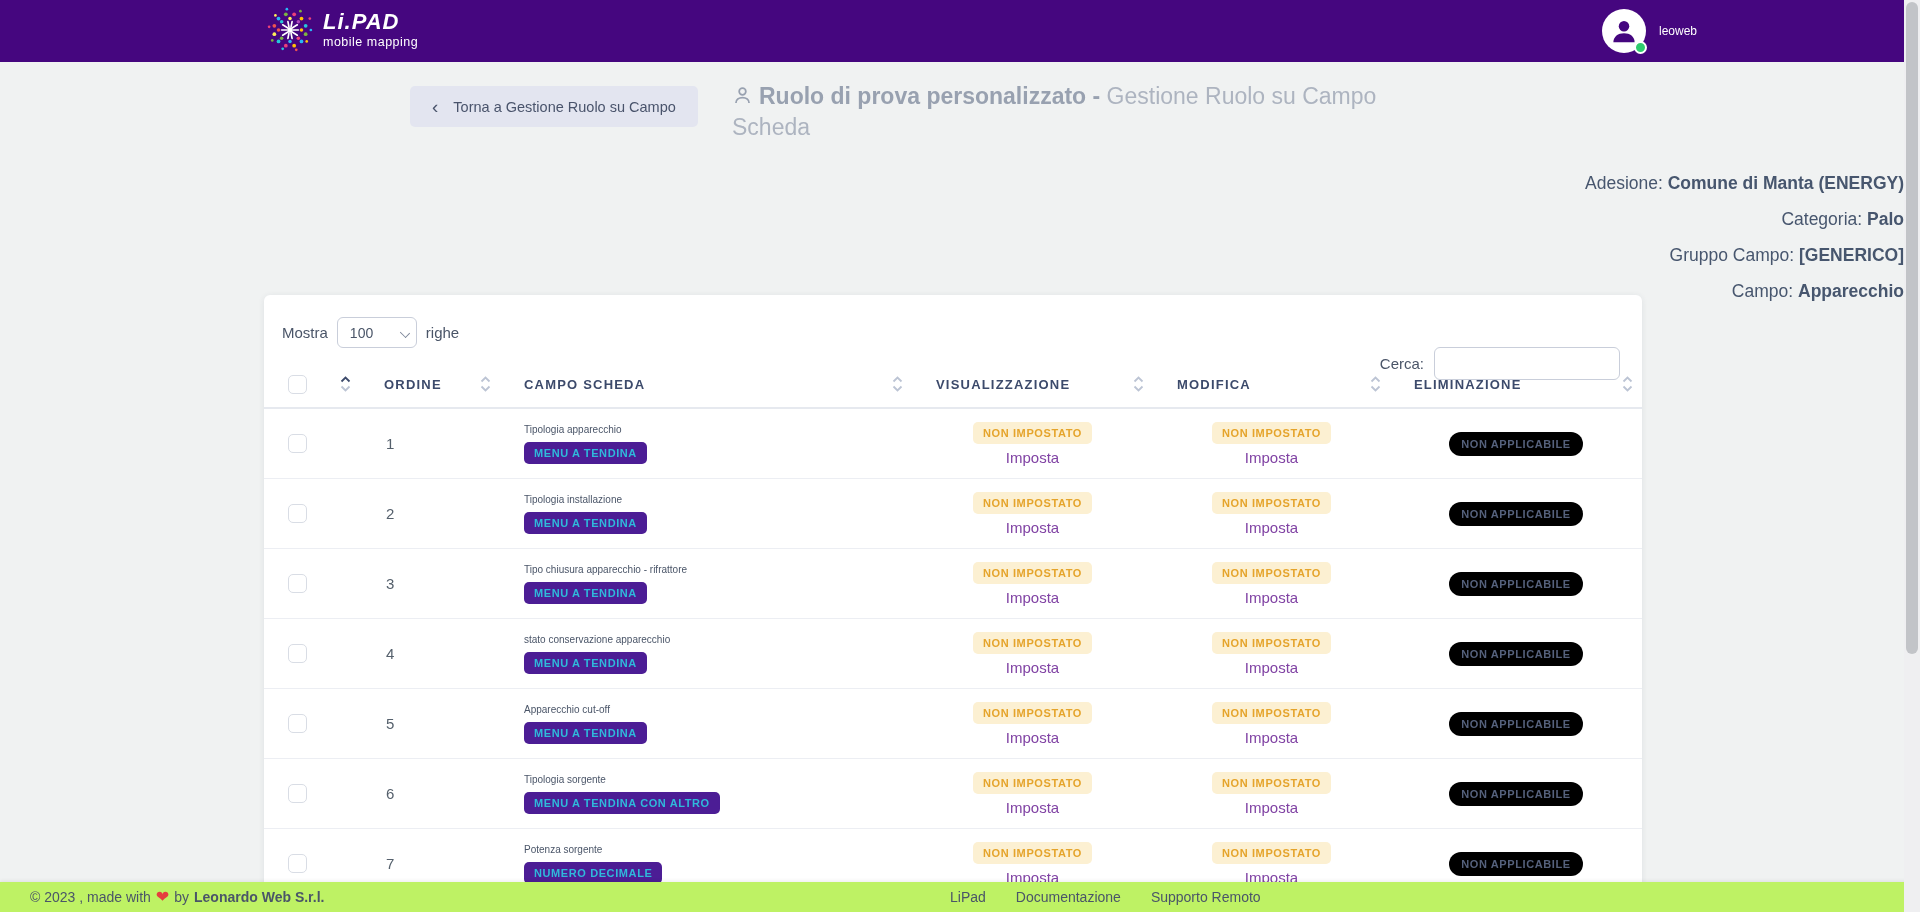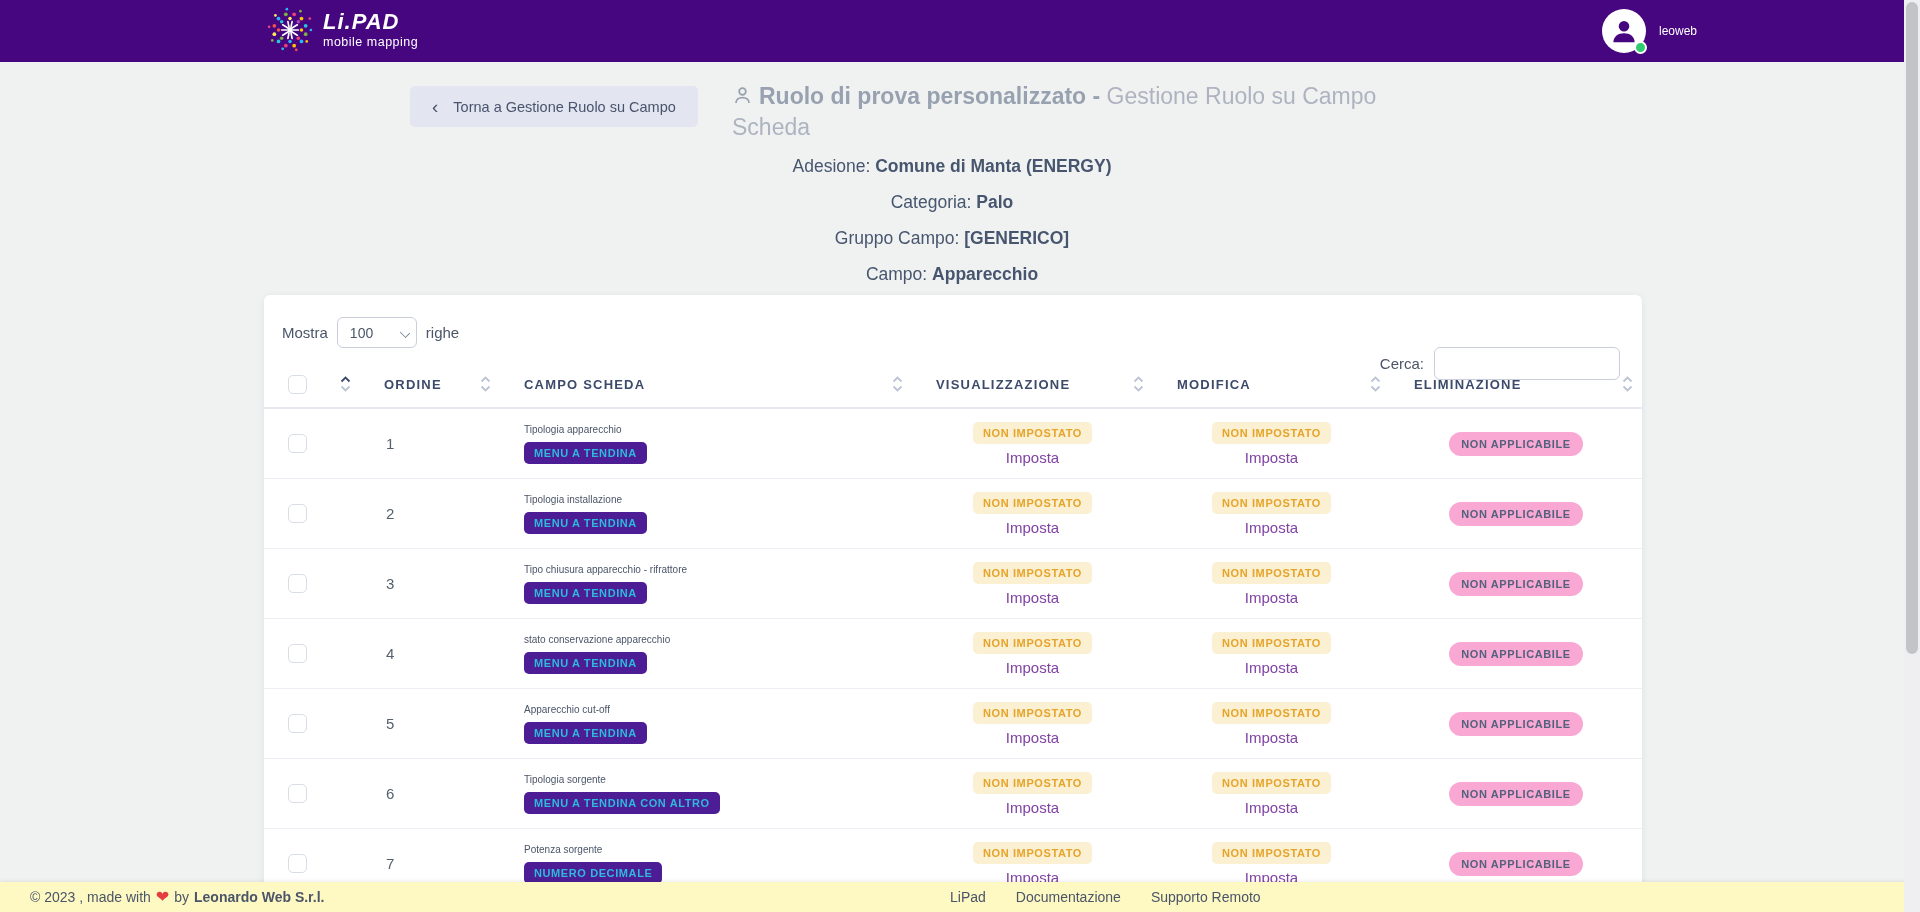--- a/index.html
+++ b/index.html
@@ -38,21 +38,21 @@
     font-family:inherit; font-size:14.5px; color:#49536B;
   }
   .back-btn .chev{ font-size:19px; line-height:1; color:#49536B; }
   .page-title{
     position:absolute; left:732px; top:82px; width:662px;
     font-size:23px; font-weight:700; color:#98A1B0; line-height:1.28;
   }
   .page-title .t-icon{ display:inline-block; vertical-align:-2px; margin-right:6px; }
   .page-title .t-rest{ font-weight:400; color:#ADB4C0; }
 
-  .meta{ position:absolute; top:155px; left:0; width:1904px; text-align:center; }
+  .meta{ position:absolute; top:172px; left:0; width:1904px; text-align:right; }
   .meta-line{ font-size:17.5px; color:#47566E; margin-bottom:13px; line-height:23px; }
   .meta-line b{ font-weight:700; }
 
   
   .card{
     position:absolute; left:264px; top:295px; width:1378px; height:665px;
     background:#fff; border-radius:6px; box-shadow:0 1px 6px rgba(40,50,80,.09);
   }
   .controls{ position:relative; height:66px; }
   .len-group{ position:absolute; left:18px; top:22px; display:flex; align-items:center; gap:9px; font-size:15px; color:#4A5568; }
@@ -85,29 +85,29 @@
   .tr{ height:70px; border-bottom:1px solid #ECEEF3; }
   .td-check, .th-check{ padding-left:24px; }
   .cbx{ appearance:none; -webkit-appearance:none; width:19px; height:19px;
         border:1px solid #D9DDE5; border-radius:5px; background:#fff; cursor:pointer; display:block; }
   .td-ord{ padding-left:26px; font-size:15px; color:#55606C; }
   .td-campo{ padding-left:24px; display:flex; flex-direction:column; align-items:flex-start; gap:7px; }
   .campo-name{ font-size:10px; color:#4A5568; }
   .badge{ font-size:11px; font-weight:700; letter-spacing:.6px; padding:5px 10px; border-radius:5px; white-space:nowrap; }
   .badge-type{ background:#4c1d95; color:#2FB9DB; }
   .badge-warn{ background:#FCF0D2; color:#E5A42B; }
-  .badge-na{ background:#f9a8d4; color:#55617C; padding:6px 12px;border-radius:12px; }
+  .badge-na{ background:#000000; color:#55617C; padding:6px 12px;border-radius:12px; }
   .td-status{ display:flex; flex-direction:column; align-items:center; gap:5px; }
   .link-imposta{ font-size:15px; color:#8143A4; text-decoration:none; cursor:pointer; }
   .td-elim{ display:flex; justify-content:center; }
 
   
   .app-footer{
     position:absolute; left:0; right:0; bottom:0; height:30px; z-index:10;
-    background:#fef9c3; box-shadow:0 -1px 4px rgba(0,0,0,.08);
+    background:#bef264; box-shadow:0 -1px 4px rgba(0,0,0,.08);
     font-size:14px; color:#4A5568;
   }
   .copyright{ position:absolute; left:30px; top:0; line-height:30px; display:flex; gap:5px; align-items:center; }
   .copyright b{ font-weight:700; }
   .heart{ color:#E53E3E; font-size:16px; }
   .footer-links{ position:absolute; left:950px; top:0; line-height:30px; display:flex; gap:30px; }
   .footer-links span{ cursor:pointer; }
 
   
   .scrollbar{ position:absolute; top:0; right:0; bottom:0; width:16px; background:#EFEFF1; z-index:30; }

